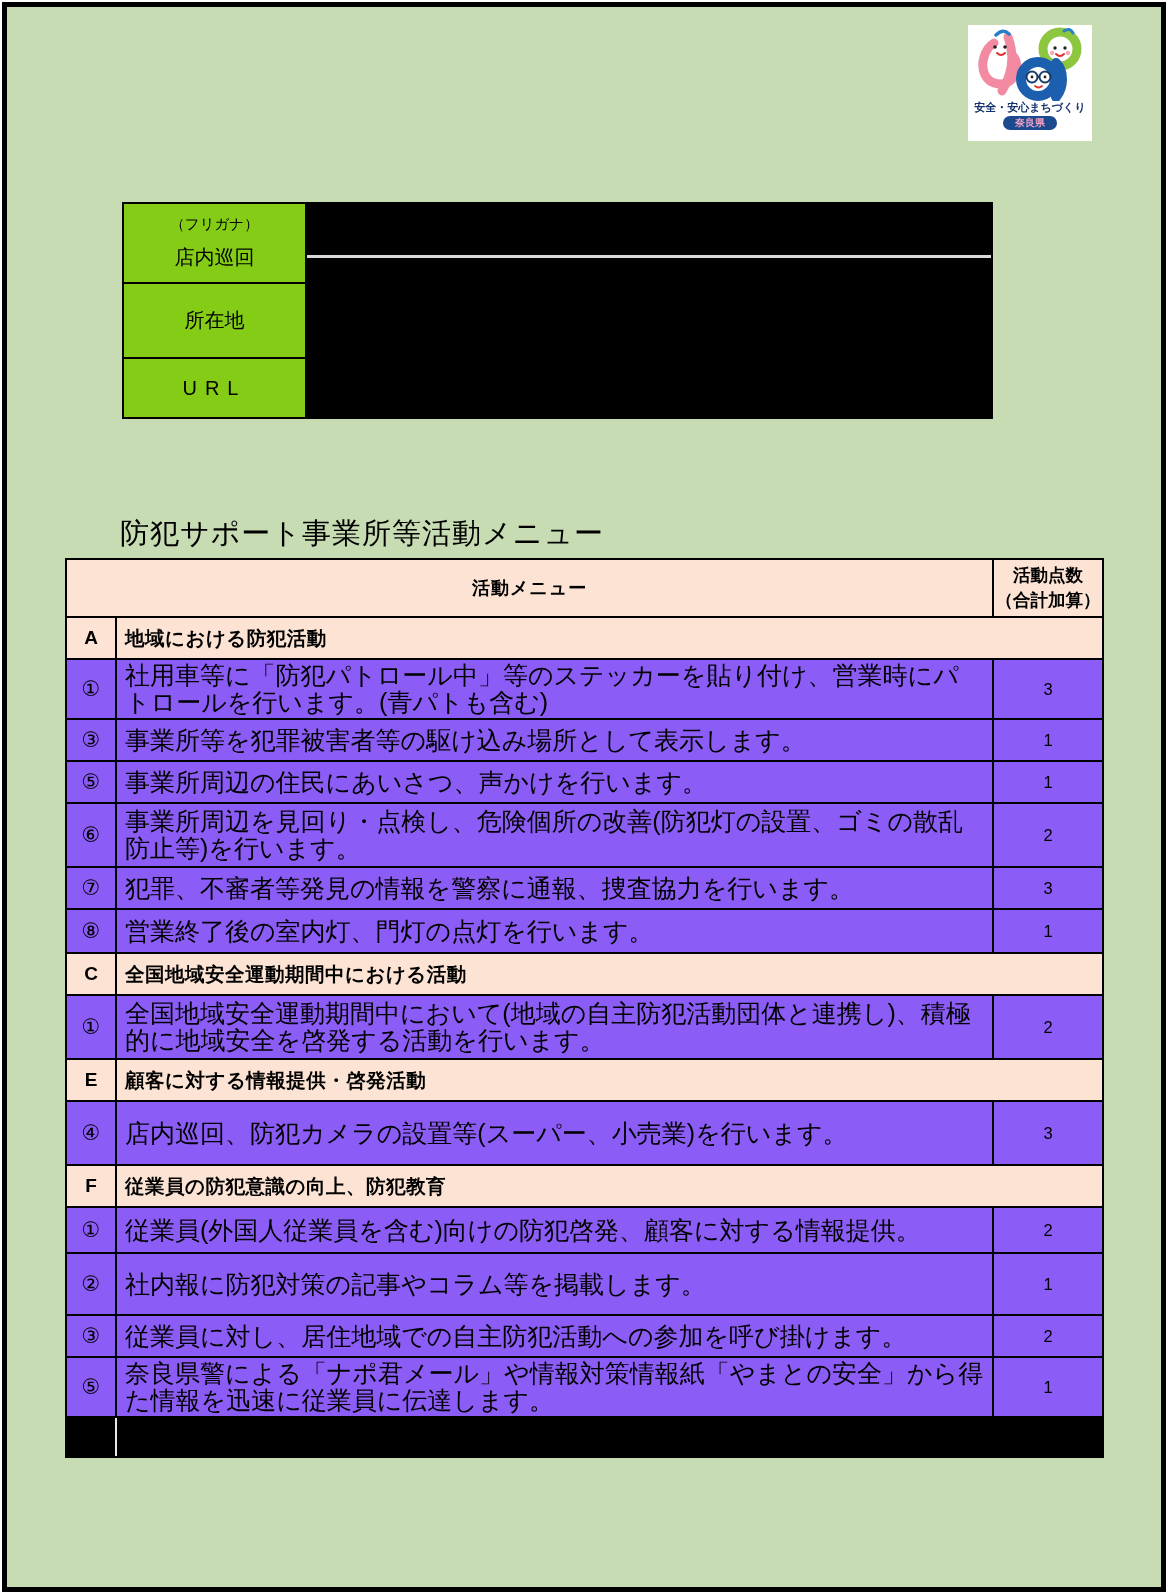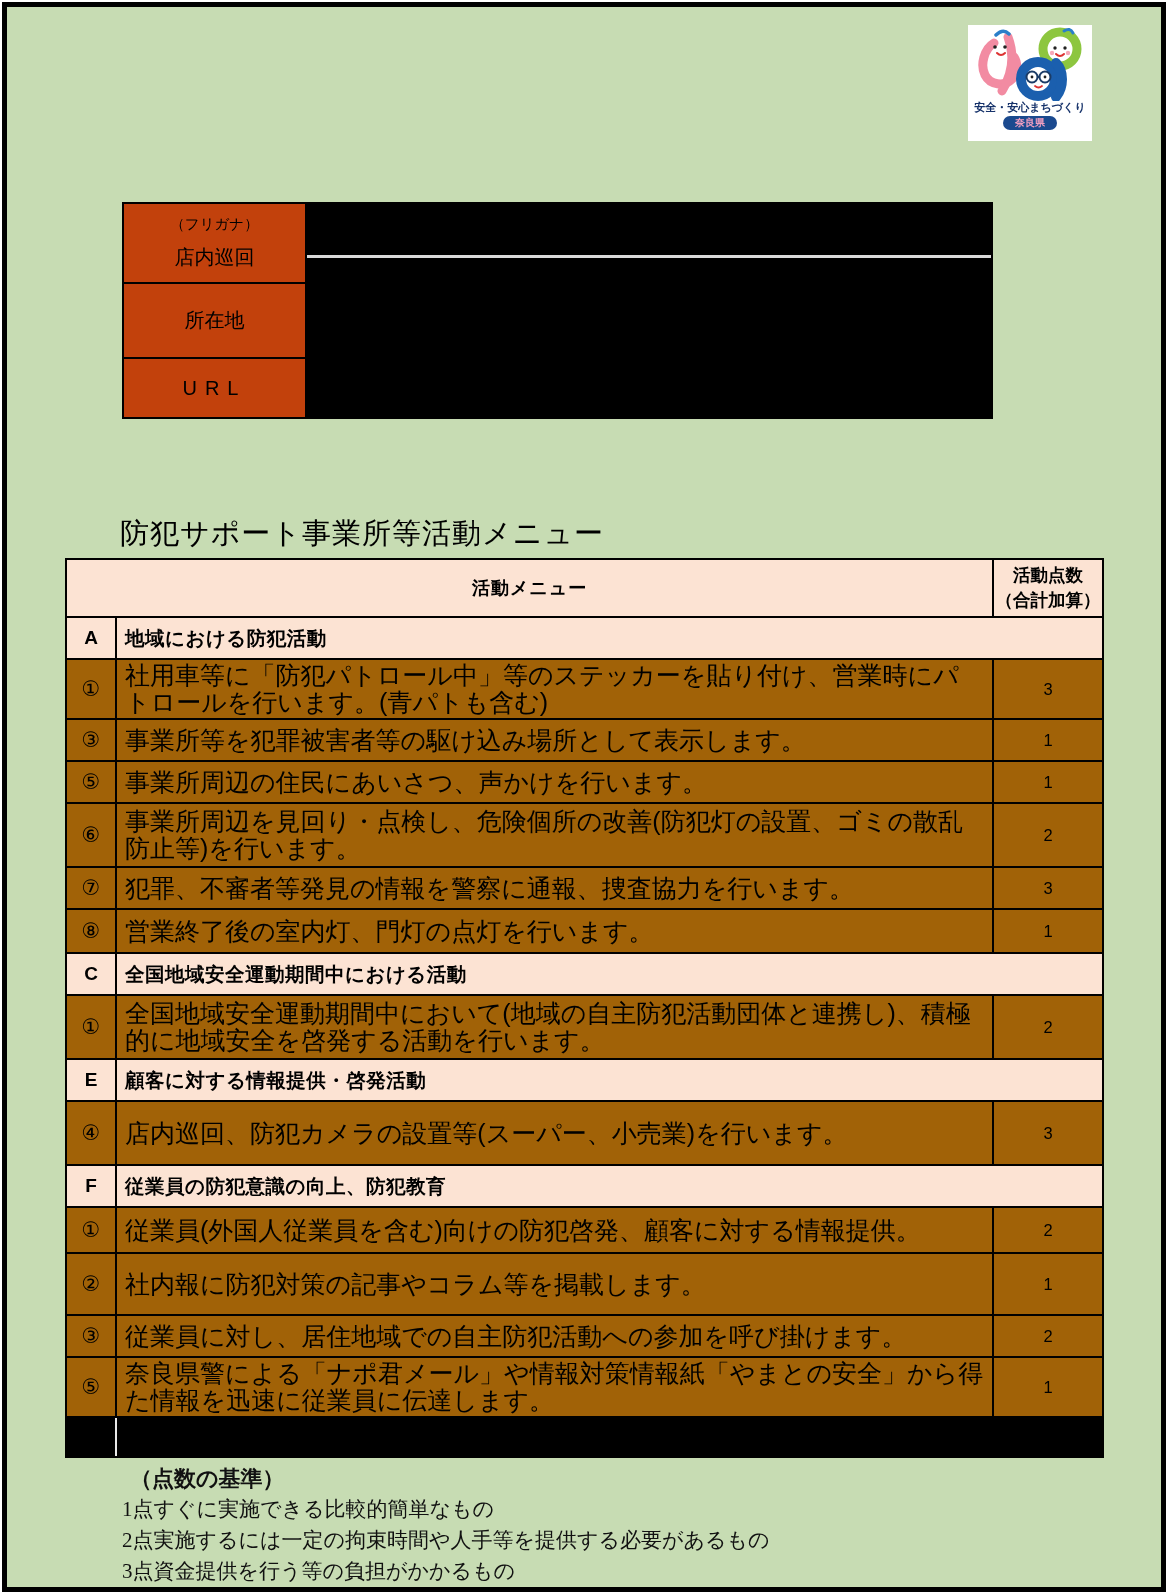--- a/index.html
+++ b/index.html
@@ -33,38 +33,38 @@
     text-align:center;font-size:47px;font-weight:600;letter-spacing:2px;
   }
 
   
   .info-table{
     position:absolute;top:195px;left:115px;
     border-collapse:collapse;table-layout:fixed;width:871px;
   }
   .info-table td{border:2px solid #000;padding:0;}
   .info-label{
-    background:#c2410c;width:181px;text-align:center;vertical-align:middle;
+    background:#84cc16;width:181px;text-align:center;vertical-align:middle;
     font-size:20px;
   }
   .info-label .small{font-size:14.5px;display:block;margin-bottom:10px;}
   .info-value{background:#000;}
   .furigana-line{height:26px;border-bottom:3px solid #d9d9d9;}
   .url-label{letter-spacing:8px;}
   .reg-label{font-size:18.5px;}
 
   
   .menu-heading{
     position:absolute;top:507px;left:113px;
     font-size:29px;font-weight:500;letter-spacing:1px;
   }
   .menu-table{
     position:absolute;top:551px;left:58px;
     border-collapse:collapse;table-layout:fixed;width:1037px;
-    background:#a16207;
+    background:#8b5cf6;
     padding-left:48px;
   }
   .menu-table td{border:2px solid #000;padding:0 4px;vertical-align:middle;box-sizing:border-box;}
   .menu-table .hdr td{background:#fce3d3;font-weight:bold;text-align:center;}
   .hdr-menu{font-size:18px;letter-spacing:1px;}
   .hdr-points{font-size:17.5px;line-height:1.45;padding:0 !important;}
   .sec td{background:#fce3d3;font-weight:bold;}
   .sec .code{text-align:center;font-size:19px;}
   .sec .label{font-size:19.5px;padding-left:8px;letter-spacing:0.5px;margin-left:28px;}
   .num{text-align:center;font-size:21px;padding:0 !important;}
@@ -238,20 +238,14 @@
       <td class="pts">1</td>
     </tr>
 
     <tr style="height:40px;">
       <td class="blk blk-first"></td>
       <td class="blk" colspan="2"></td>
     </tr>
   </tbody>
     </table>
 
-  <div class="footer">
-    <div class="footer-heading">（点数の基準）</div>
-    <div>1点すぐに実施できる比較的簡単なもの</div>
-    <div>2点実施するには一定の拘束時間や人手等を提供する必要があるもの</div>
-    <div>3点資金提供を行う等の負担がかかるもの</div>
-  </div>
 
 </div>
 
 </body></html>

